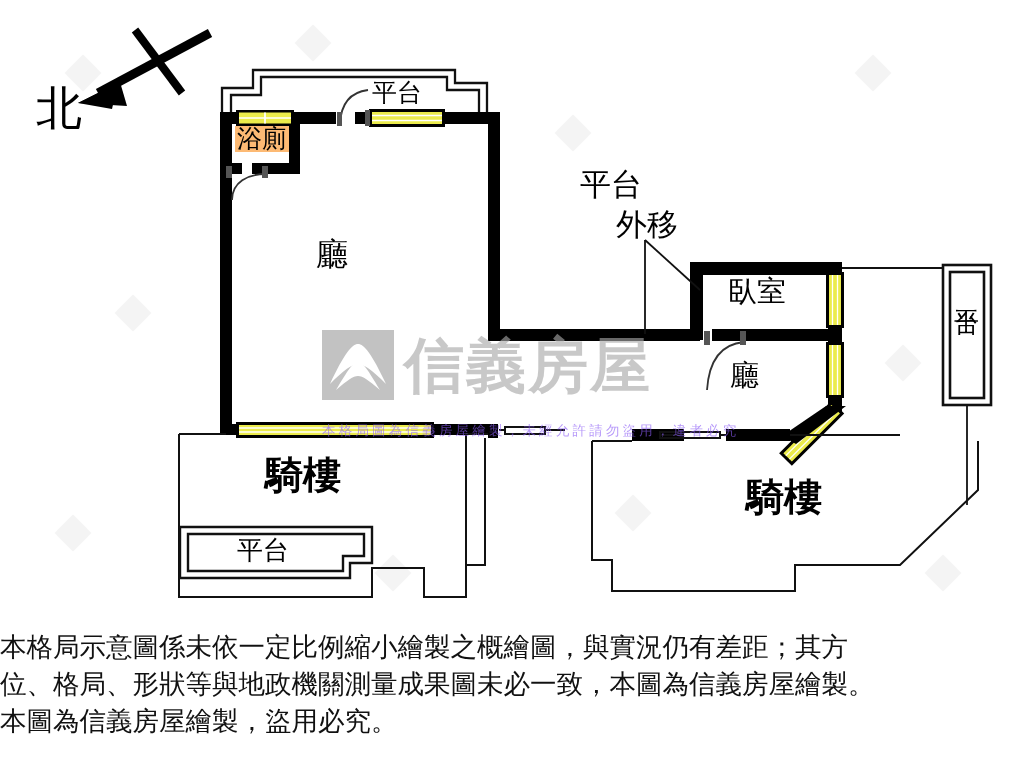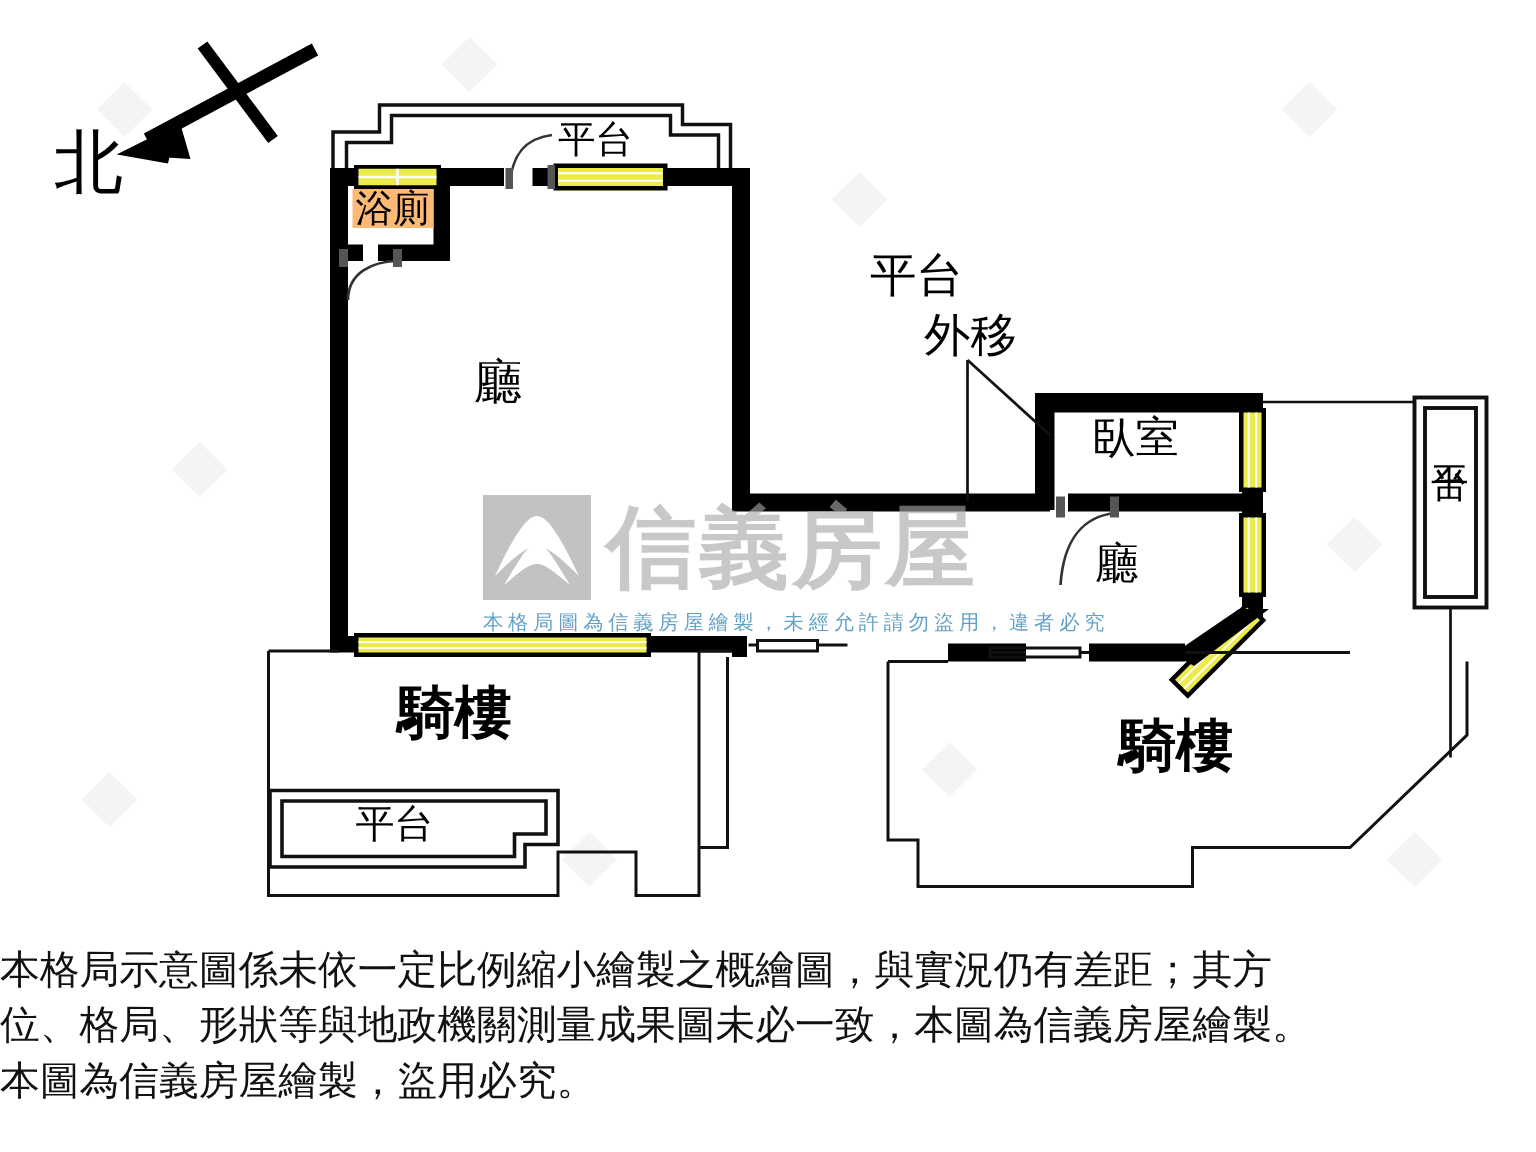--- a/index.html
+++ b/index.html
@@ -80,24 +80,24 @@
   #wm-mark svg { position:absolute; left:0; top:0; }
   #wm-text {
     font-family: "DejaVu Serif", "Liberation Serif", serif;
     font-size: 60px;
     color: #a8a8a8;
     font-weight: 700;
     letter-spacing: 2px;
     line-height: 70px;
   }
   #wm-sub {
-    margin-top: 6px;
+    margin-top: 22px;
     font-family: "DejaVu Serif", "Liberation Serif", serif;
     font-size: 13.5px;
-    color: #0369a1;
+    color: #8b5cf6;
     letter-spacing: 3.2px;
     white-space: nowrap;
   }
   
   .tile {
     position: absolute;
     width: 26px; height: 26px;
     background: #f4f4f4;
     transform: rotate(45deg);
     pointer-events: none;

